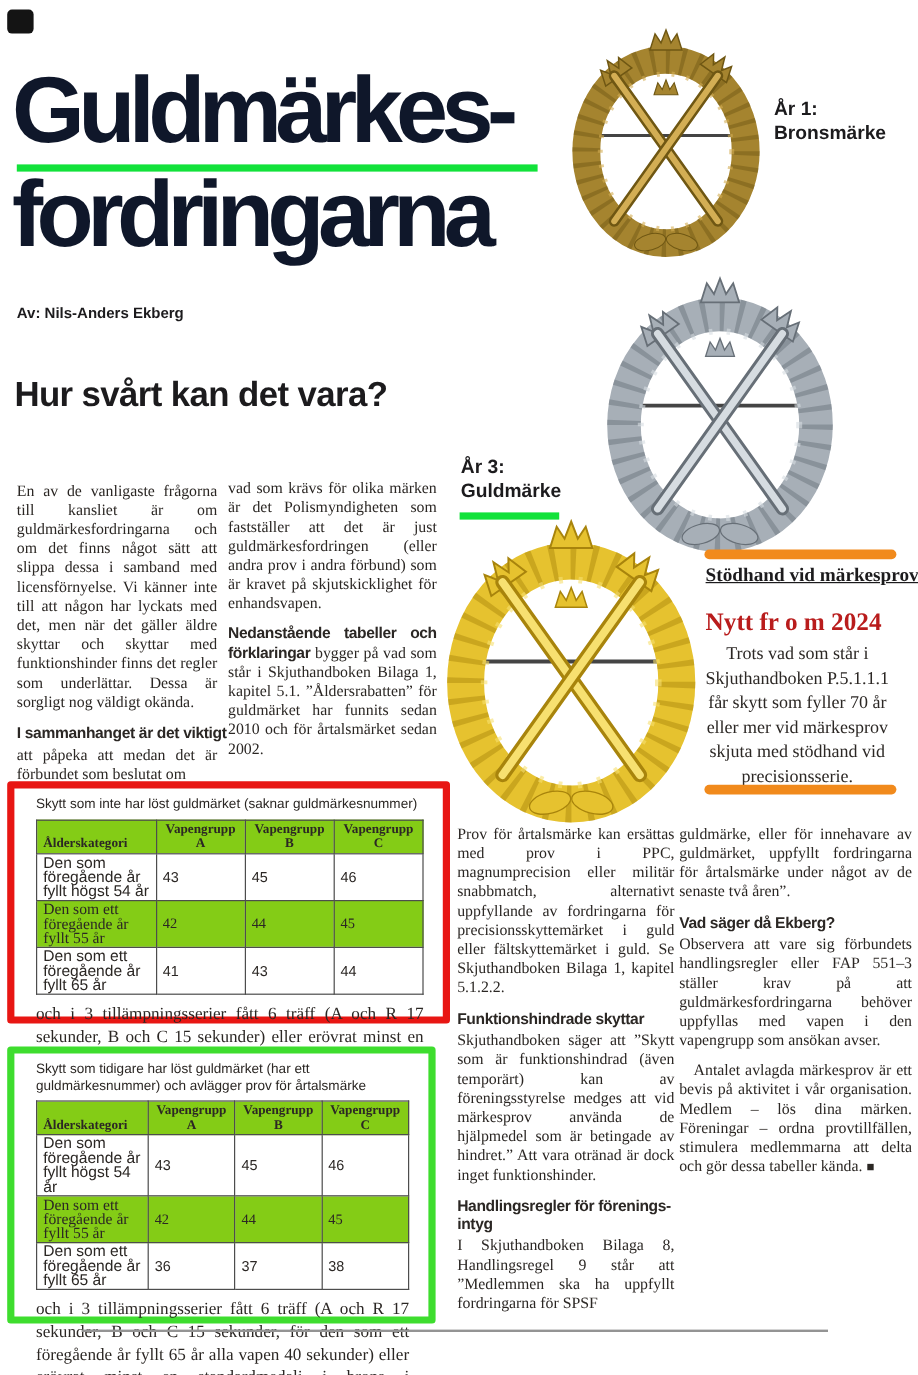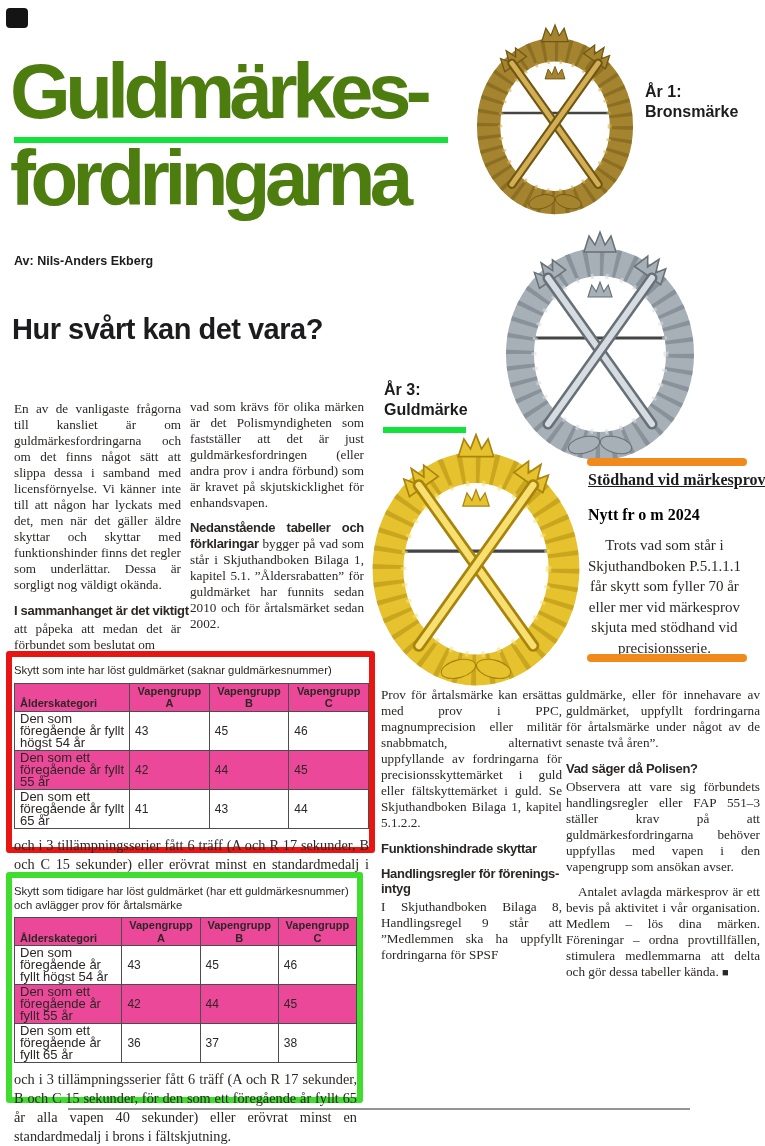--- a/index.html
+++ b/index.html
@@ -2,21 +2,21 @@
 <html><head>
 <meta charset="utf-8">
 <style>
   html,body{margin:0;padding:0;background:#ffffff;}
   #page{position:relative;width:765px;height:1146px;background:#ffffff;overflow:hidden;
         font-family:"Liberation Serif",serif;color:#2b2724;}
   .abs{position:absolute;}
   
   .corner-mark{left:6px;top:8px;width:22px;height:20px;background:#141414;border-radius:4px;}
   .big-title{left:10px;font-family:"Liberation Sans",sans-serif;font-weight:700;
-             font-size:78px;line-height:1;letter-spacing:-5.5px;color:#4d7c0f;white-space:nowrap;}
+             font-size:78px;line-height:1;letter-spacing:-5.5px;color:#0f172a;white-space:nowrap;}
   .title-underline{left:14px;top:137px;width:434px;height:6px;background:#12e23a;}
   .byline{left:14px;top:254px;font-family:"Liberation Sans",sans-serif;font-weight:700;
           font-size:12.5px;color:#1c1b1d;}
   .main-heading{left:12px;top:313px;font-family:"Liberation Sans",sans-serif;font-weight:700;
                 font-size:29px;letter-spacing:-0.5px;color:#1c1b1d;white-space:nowrap;}
   
   .col{font-size:13.2px;line-height:16px;text-align:justify;}
   .col p{margin:0 0 9px 0;}
   .col .subhead{font-family:"Liberation Sans",sans-serif;font-weight:700;font-size:13px;
                 letter-spacing:-0.3px;margin:10px 0 3px 0;line-height:15px;}
@@ -30,36 +30,36 @@
   .endmark{font-size:11px;letter-spacing:0;}
   
   .badge-label{font-family:"Liberation Sans",sans-serif;font-weight:700;font-size:16px;
                line-height:20px;color:#1c1b1d;}
   .guld-underline{left:383px;top:427px;width:83px;height:6px;background:#12e23a;}
   
   #sidebar{left:587px;top:455px;width:168px;height:215px;text-align:center;}
   .orange-bar{position:absolute;left:0;width:160px;height:8px;background:#f18a1c;border-radius:4px;}
   #sidebar .title{position:absolute;left:1px;top:16px;font-weight:700;font-size:16px;
                   text-decoration:underline;color:#1c1b1d;white-space:nowrap;}
-  #sidebar .subtitle{position:absolute;left:1px;top:51px;font-weight:700;font-size:16px;color:#000000;}
+  #sidebar .subtitle{position:absolute;left:1px;top:51px;font-weight:700;font-size:21px;color:#b91c1c;}
   #sidebar .bodytext{position:absolute;left:1px;top:80px;font-size:15px;line-height:20.6px;color:#2b2724;}
   
-  .rule-box{box-sizing:border-box;padding:6px 0;background:#fff;}
+  .rule-box{box-sizing:border-box;padding:6px 16px;background:#fff;}
   #red-box{left:6px;top:651px;width:369px;height:202px;border:6px solid #e81613;border-radius:3px;}
   #green-box{left:6px;top:872px;width:357px;height:231px;border:6px solid #3edd2e;border-radius:3px;}
   .box-title{font-family:"Liberation Sans",sans-serif;font-size:11.3px;line-height:13.5px;
              color:#2b2724;margin:1px 0 5px 2px;}
   table.req{border-collapse:collapse;margin-left:2px;font-family:"Liberation Sans",sans-serif;}
   table.req th,table.req td{border:1px solid #4d4d4d;padding:1px 5px;vertical-align:middle;}
   table.req th{font-size:11px;font-weight:700;line-height:12.5px;}
   table.req th.cat{text-align:left;vertical-align:bottom;}
   table.req td.cat{font-size:13px;line-height:12px;text-align:left;width:122px;}
   table.req td.num{font-size:12px;text-align:left;}
   table.req th.grp{width:72px;text-align:center;}
-  tr.shade th,tr.shade td{background:#ec4899;}
+  tr.shade th,tr.shade td{background:#84cc16;font-family:Liberation Serif, serif;}
   .box-footnote{font-size:14.3px;line-height:19px;text-align:justify;margin:7px 0 0 2px;color:#2b2724;}
   
   .footer-line{left:68px;top:1108px;width:622px;height:2px;background:#949494;}
   .badge{line-height:0;}
 </style>
 </head>
 <body>
 
 <div id="page">
 
@@ -157,30 +157,31 @@
   </div>
 
   <div id="col2" class="abs col">
     <p>vad som krävs för olika märken är det Polismyndigheten som fastställer att det är just guldmärkesfordringen (eller andra prov i andra förbund) som är kravet på skjutskicklighet för enhandsvapen.</p>
     <p><b>Nedanstående tabeller och förklaringar</b> <span>bygger på vad som står i Skjuthandboken Bilaga 1, kapitel 5.1. ”Åldersrabatten” för guldmärket har funnits sedan 2010 och för årtalsmärket sedan 2002.</span></p>
   </div>
 
   <div id="col3" class="abs col">
     <p>Prov för årtalsmärke kan ersättas med prov i PPC, magnumprecision eller militär snabbmatch, alternativt uppfyllande av fordringarna för precisionsskyttemärket i guld eller fältskyttemärket i guld. Se Skjuthandboken Bilaga 1, kapitel 5.1.2.2.</p>
     <div class="subhead nowrap">Funktionshindrade skyttar</div>
+    <p>Skjuthandboken säger att ”Skytt som är funktionshindrad (även temporärt) kan av föreningsstyrelse medges att vid märkesprov använda de hjälpmedel som är betingade av hindret.” Att vara otränad är dock inget funktionshinder.</p>
     <div class="subhead">
       <div>Handlingsregler för förenings-</div>
       <div>intyg</div>
     </div>
     <p>I Skjuthandboken Bilaga 8, Handlingsregel 9 står att ”Medlemmen ska ha uppfyllt fordringarna för SPSF</p>
   </div>
 
   <div id="col4" class="abs col">
     <p>guldmärke, eller för innehavare av guldmärket, uppfyllt fordringarna för årtalsmärke under något av de senaste två åren”.</p>
-    <div class="subhead nowrap">Vad säger då Polisen?</div>
+    <div class="subhead nowrap">Vad säger då Ekberg?</div>
     <p>Observera att vare sig förbundets handlingsregler eller FAP 551–3 ställer krav på att guldmärkesfordringarna behöver uppfyllas med vapen i den vapengrupp som ansökan avser.</p>
     <p class="indent"><span>Antalet avlagda märkesprov är ett bevis på aktivitet i vår organisation. Medlem – lös dina märken. Föreningar – ordna provtillfällen, stimulera medlemmarna att delta och gör dessa tabeller kända.</span>
        <span class="endmark">■</span></p>
   </div>
 
   <div id="sidebar" class="abs">
     <div class="orange-bar" style="top:3px;"></div>
     <div class="title">Stödhand vid märkesprov</div>
     <div class="subtitle">Nytt fr o m 2024</div>
     <div class="bodytext">

